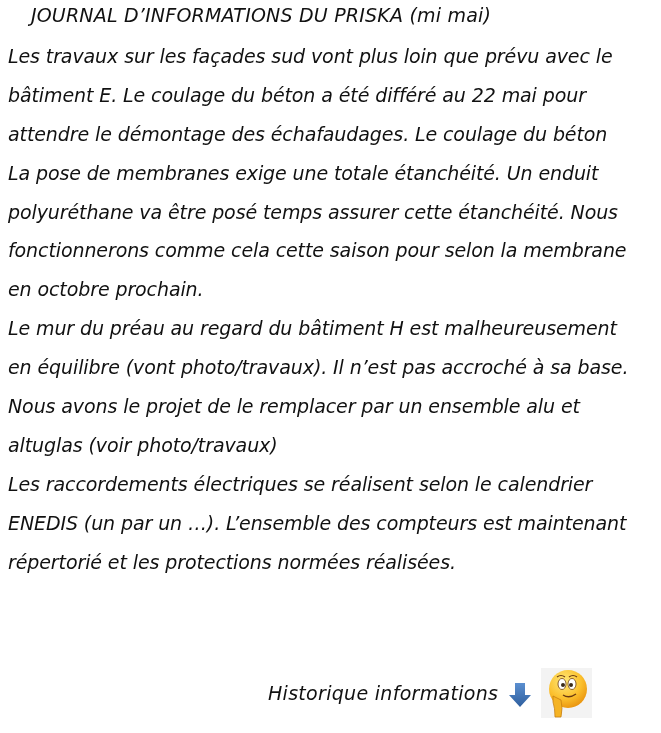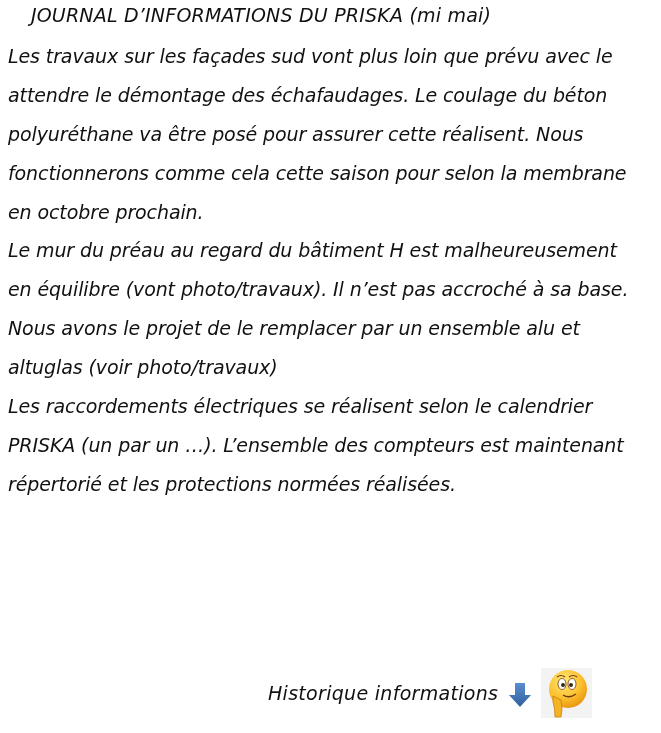--- a/index.html
+++ b/index.html
@@ -18,30 +18,32 @@
   .emoji { margin-left: 9px; width: 51px; height: 50px; background: #f3f3f3;
            position: relative; }
 </style>
 </head>
 <body>
 
 <div class="title">JOURNAL D’INFORMATIONS DU PRISKA (mi mai)</div>
 
 <div class="body-text">
   <div class="line">Les travaux sur les façades sud vont plus loin que prévu avec le</div>
+  <div class="line">bâtiment E. Le coulage du béton a été différé au 22 mai pour</div>
   <div class="line">attendre le démontage des échafaudages. Le coulage du béton</div>
-  <div class="line">polyuréthane va être posé pour assurer cette réalisent. Nous</div>
+  <div class="line">La pose de membranes exige une totale étanchéité. Un enduit</div>
+  <div class="line">polyuréthane va être posé temps assurer cette étanchéité. Nous</div>
   <div class="line">fonctionnerons comme cela cette saison pour selon la membrane</div>
   <div class="line">en octobre prochain.</div>
   <div class="line">Le mur du préau au regard du bâtiment H est malheureusement</div>
   <div class="line">en équilibre (vont photo/travaux). Il n’est pas accroché à sa base.</div>
   <div class="line">Nous avons le projet de le remplacer par un ensemble alu et</div>
   <div class="line">altuglas (voir photo/travaux)</div>
   <div class="line">Les raccordements électriques se réalisent selon le calendrier</div>
-  <div class="line">PRISKA (un par un …). L’ensemble des compteurs est maintenant</div>
+  <div class="line">ENEDIS (un par un …). L’ensemble des compteurs est maintenant</div>
   <div class="line">répertorié et les protections normées réalisées.</div>
 </div>
 
 <div class="footer">
   <span class="footer-label">Historique informations</span>
   <svg class="arrow" viewBox="0 0 24 26">
     <defs>
       <linearGradient id="ag" x1="0" x2="0" y1="0" y2="1">
         <stop offset="0" stop-color="#5b8fd0"></stop>
         <stop offset="1" stop-color="#2f5f9e"></stop>

